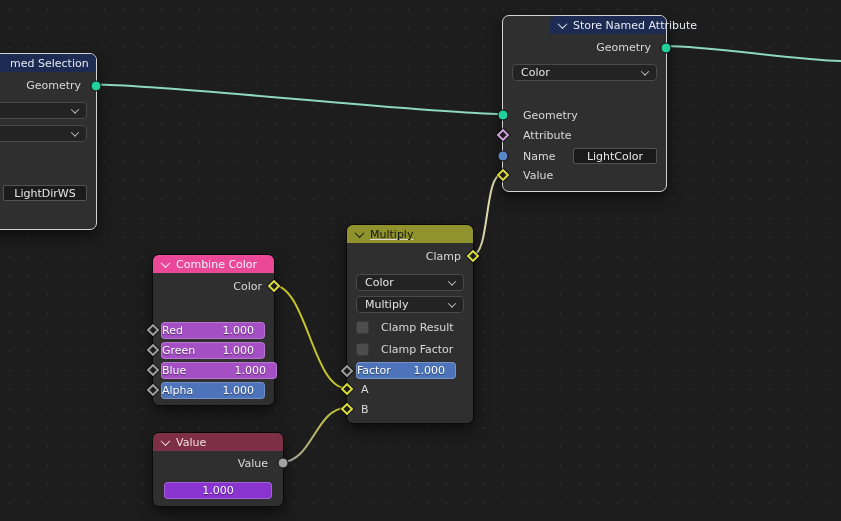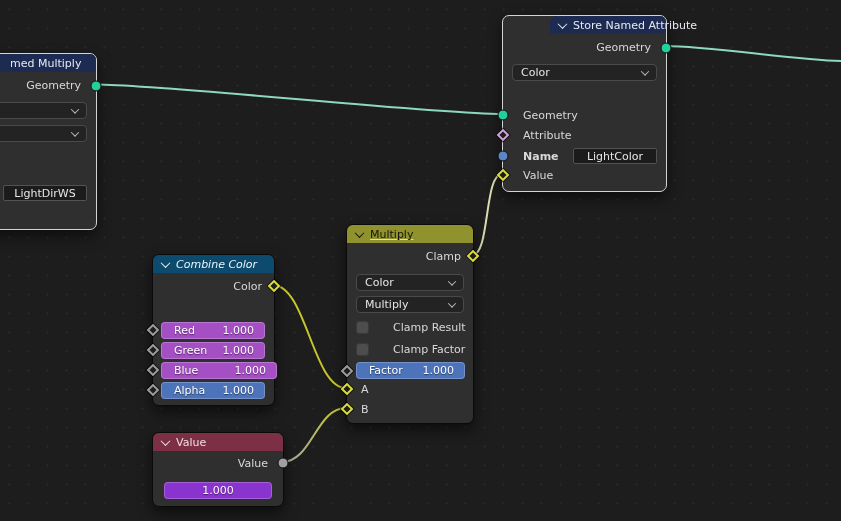--- a/index.html
+++ b/index.html
@@ -37,30 +37,30 @@
   .dd{
     position:absolute;height:17px;box-sizing:border-box;background:#232323;
     border:1px solid #4a4a4a;border-radius:4px;display:flex;align-items:center;
     padding:0 8px;color:#e4e4e4;white-space:nowrap;
   }
   .slider{
     position:absolute;height:17px;box-sizing:border-box;border-radius:4px;
     border:1px solid rgba(255,255,255,.22);display:flex;align-items:center;
     color:#fff;text-shadow:0 1px 1px rgba(0,0,0,.5);white-space:nowrap;
   }
-  .slider .lab{padding-left:12px;}
+  .slider .lab{}
   .slider .val{margin-left:auto;padding-right:10px;}
   .slider.centered{justify-content:center;}
   .slider.centered .val{margin-left:0;padding-right:0;}
   .tfield{
     position:absolute;height:16px;box-sizing:border-box;background:#1b1b1b;
     border:1px solid #525252;border-radius:2px;display:flex;align-items:center;
     justify-content:center;color:#e6e6e6;white-space:nowrap;
   }
-  .cb{position:absolute;display:flex;align-items:center;gap:24px;white-space:nowrap;text-align:right;}
+  .cb{position:absolute;display:flex;align-items:center;gap:12px;white-space:nowrap;text-align:right;}
   .cbbox{width:13px;height:13px;box-sizing:border-box;background:#4d4d4d;border:1px solid #3a3a3a;border-radius:3px;}
   .sock{position:absolute;width:9px;height:9px;border-radius:50%;border:1px solid #101010;transform:translate(-50%,-50%);z-index:3;}
   .sockd{
     position:absolute;width:5px;height:5px;background:#1d1d1d;
     border:2px solid #999;box-shadow:0 0 0 1px rgba(0,0,0,.55);
     transform:translate(-50%,-50%) rotate(45deg);z-index:3;
   }
   .sockd.yellow{border-color:#dcdc3a;}
   .sockd.pink{border-color:#cfa0d9;}
   .sockd.gray{border-color:#9c9c9c;}
@@ -79,21 +79,21 @@
     </defs>
   <path d="M95.5,84.5 C165,84.5 430,114 502,114" stroke="#8ed8bf" stroke-width="2" fill="none"></path>
       <path d="M664.5,46 C712,46 792,60 842,61" stroke="#8ed8bf" stroke-width="2" fill="none"></path>
       <path d="M273,285 C306,285 313,388 346,388" stroke="#c6c62c" stroke-width="2" fill="none"></path>
       <path d="M282,462 C312,462 316,408 346,408" stroke="url(#grad-gray-yellow)" stroke-width="2" fill="none"></path>
       <path d="M472.5,255 C490,255 484,174 502,174" stroke="#dcdcb0" stroke-width="2" fill="none"></path>
     </svg>
 
   <div class="node selected" style="left:-68px;top:53px;width:163px;height:175px;">
     <div class="nhead" style="background:#1d2b52;color:#e6e9f2;">
-      <span class="ttl" style="position:absolute;left:70px;">med Multiply</span>
+      <span class="ttl" style="position:absolute;left:70px;">med Selection</span>
     </div>
     <div class="row out" style="left:10px;right:15px;top:23px;">
       <span>Geometry</span>
     </div>
     <div class="sock" style="left:163px;top:31.5px;background:#23cf9b;"></div>
     <div class="dd" style="left:9px;top:48px;width:145px;">
       <span class="ddchev"></span>
     </div>
     <div class="dd" style="left:9px;top:71px;width:145px;">
       <span class="ddchev"></span>
@@ -121,21 +121,21 @@
     <div class="row" style="left:20px;top:91px;">
       <span>Geometry</span>
     </div>
     <div class="sock" style="left:0px;top:99px;background:#23cf9b;"></div>
 
     <div class="row" style="left:20px;top:111px;">
       <span>Attribute</span>
     </div>
     <div class="sockd pink" style="left:0px;top:119px;"></div>
 
-    <div class="row" style="left:20px;top:132px;font-weight:bold;">
+    <div class="row" style="left:20px;top:132px;">
       <span>Name</span>
     </div>
     <div class="sock" style="left:0px;top:140px;background:#5c87c6;"></div>
     <div class="tfield" style="left:70px;top:132px;width:84px;">
       <span>LightColor</span>
     </div>
 
     <div class="row" style="left:20px;top:151px;">
       <span>Value</span>
     </div>
@@ -163,39 +163,39 @@
 
     <div class="cb" style="left:9px;top:96px;">
       <span class="cbbox"></span>
       <span>Clamp Result</span>
     </div>
     <div class="cb" style="left:9px;top:118px;">
       <span class="cbbox"></span>
       <span>Clamp Factor</span>
     </div>
 
-    <div class="slider" style="left:9px;top:137px;width:109px;background:#4d74ba;">
+    <div class="slider" style="left:9px;top:137px;width:100px;background:#4d74ba;">
       <span class="lab">Factor</span>
       <span class="val">1.000</span>
     </div>
     <div class="sockd gray" style="left:0px;top:145.5px;"></div>
 
     <div class="row" style="left:14px;top:156px;">
       <span>A</span>
     </div>
     <div class="sockd yellow" style="left:0px;top:164px;"></div>
 
     <div class="row" style="left:14px;top:176px;">
       <span>B</span>
     </div>
     <div class="sockd yellow" style="left:0px;top:184px;"></div>
   </div>
 
   <div class="node" style="left:152px;top:254px;width:121px;height:150px;">
-    <div class="nhead" style="background:#0c4a6e;color:#eaf4f8;font-style:italic;">
+    <div class="nhead" style="background:#ec4899;color:#eaf4f8;">
       <span class="chev"></span>
       <span class="ttl">Combine Color</span>
     </div>
     <div class="row out" style="left:10px;right:12px;top:23px;">
       <span>Color</span>
     </div>
     <div class="sockd yellow" style="left:121px;top:31px;"></div>
 
 
     <div class="slider" style="left:8px;top:67px;width:104px;background:#a44fc4;">

